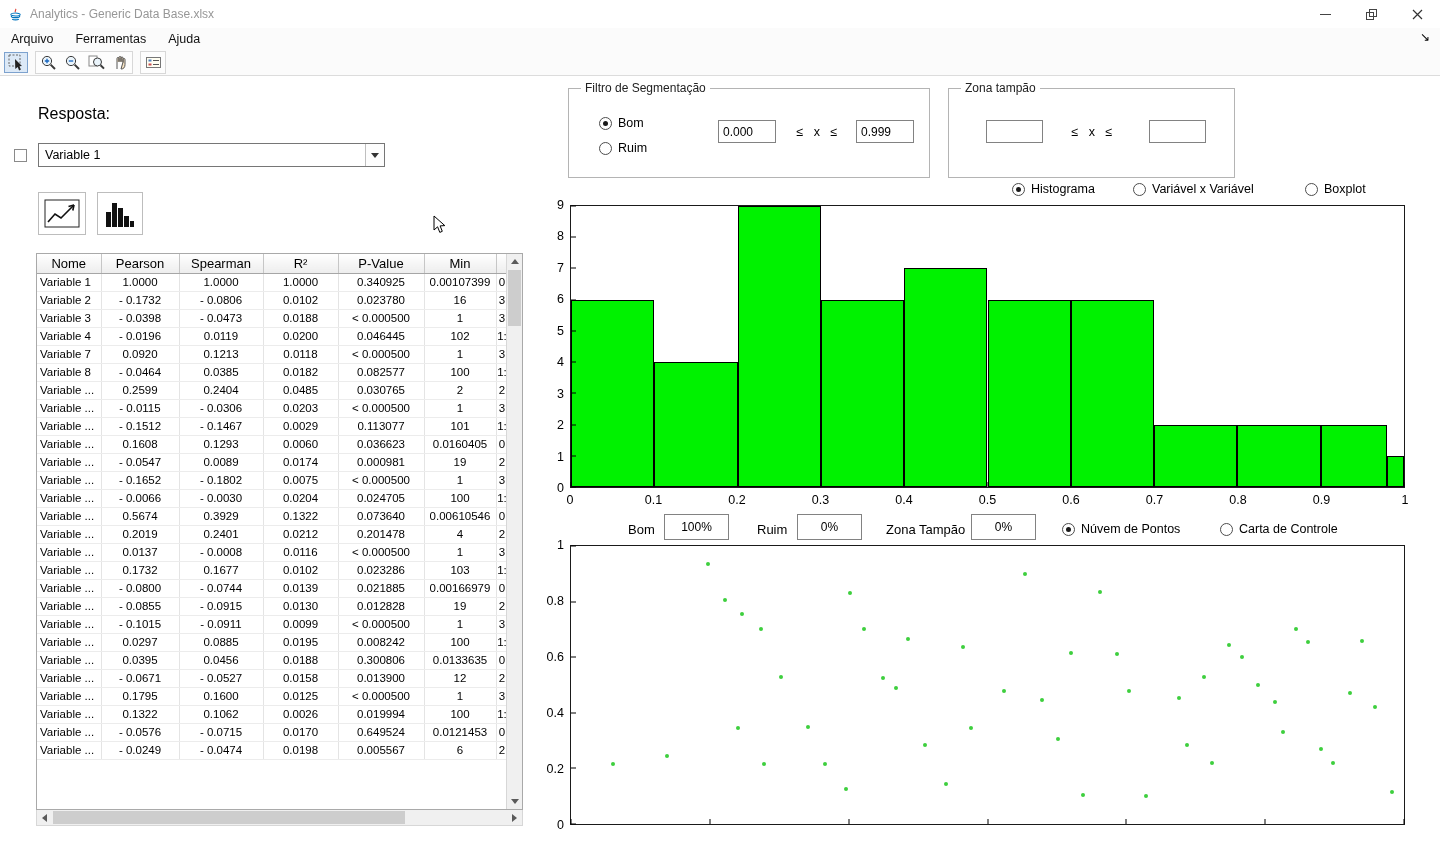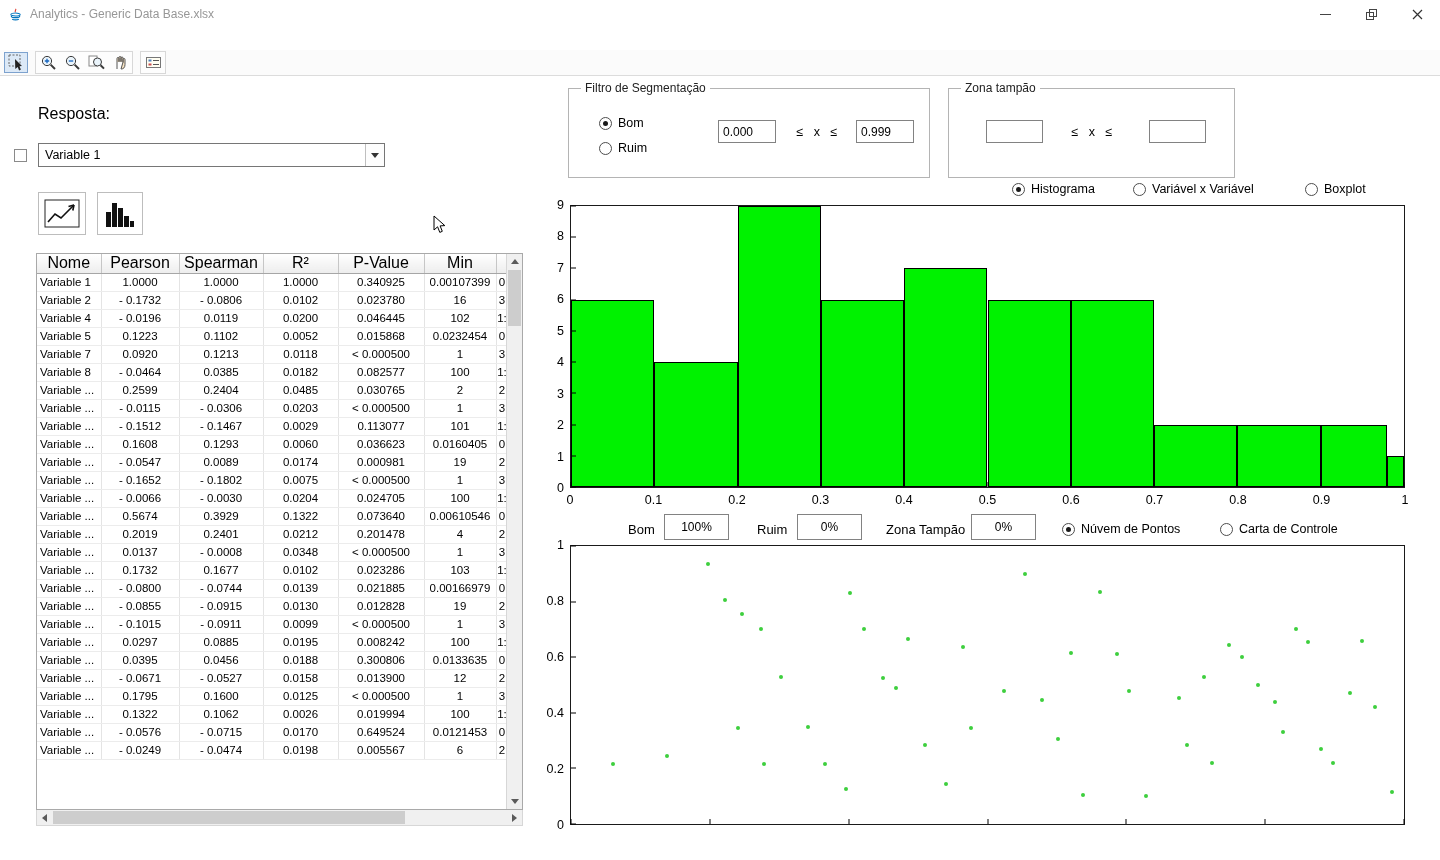--- a/index.html
+++ b/index.html
@@ -31,21 +31,21 @@
   .combo-arrow-box{width:19px;height:22px;border-left:1px solid #bfbfbf;display:flex;align-items:center;justify-content:center;background:#fdfdfd;}
   .combo-arrow{width:0;height:0;border-left:4px solid transparent;border-right:4px solid transparent;border-top:5px solid #333;}
 
   .icon-btn{position:absolute;width:48px;height:43px;background:#fff;border:1px solid #bdbdbd;display:flex;align-items:center;justify-content:center;}
   .icon-btn.line{left:38px;top:192px;}
   .icon-btn.bar{left:97px;top:192px;width:46px;}
 
   
   .table-wrap{position:absolute;left:36px;top:253px;width:487px;height:557px;border:1px solid #a9a9a9;background:#fff;overflow:hidden;}
   table.stats{border-collapse:collapse;table-layout:fixed;width:471px;}
-  table.stats th{height:19px;font-size:16px;font-weight:normal;background:linear-gradient(#ffffff,#ededed);border-right:1px solid #c6c6c6;border-bottom:1px solid #a6a6a6;overflow:hidden;white-space:nowrap;}
+  table.stats th{height:19px;font-size:13px;font-weight:normal;background:linear-gradient(#ffffff,#ededed);border-right:1px solid #c6c6c6;border-bottom:1px solid #a6a6a6;overflow:hidden;white-space:nowrap;}
   table.stats td{height:18px;font-size:11.5px;border-right:1px solid #e4e4e4;border-bottom:1px solid #ececec;text-align:center;overflow:hidden;white-space:nowrap;}
   table.stats td.c0{text-align:left;padding-left:3px;}
   .c0{width:64px;}.c1{width:78px;}.c2{width:84px;}.c3{width:75px;}.c4{width:86px;}.c5{width:72px;}.c6{width:12px;}
 
   .vscroll{position:absolute;right:0;top:0;bottom:0;width:16px;background:#f0f0f0;border-left:1px solid #d7d7d7;}
   .hscroll{position:absolute;left:36px;top:810px;width:487px;height:16px;background:#f0f0f0;border:1px solid #d7d7d7;border-top:none;}
   .scroll-btn{position:absolute;width:15px;height:15px;background:#f0f0f0;display:flex;align-items:center;justify-content:center;}
   .sb-up{top:0;left:0;} .sb-down{bottom:0;left:0;}
   .sb-left{left:0;top:0;} .sb-right{right:0;top:0;}
   .vthumb{position:absolute;left:1px;top:16px;width:13px;height:56px;background:#cdcdcd;}
@@ -128,20 +128,26 @@
           </svg>
       </div>
       <div class="win-btn">
         <svg width="11" height="11" viewBox="0 0 11 11">
             <path d="M1 1 L10 10 M10 1 L1 10" stroke="#333" stroke-width="1.2"></path>
           </svg>
       </div>
     </div>
   </div>
 
+  <div class="menubar">
+    <span class="menu-item">Arquivo</span>
+    <span class="menu-item">Ferramentas</span>
+    <span class="menu-item">Ajuda</span>
+    <span class="dock-arrow">↘</span>
+  </div>
 
   <div class="toolbar">
     <div class="tool-btn selected">
       <svg width="17" height="17" viewBox="0 0 17 17">
         <rect x="1" y="1" width="11" height="11" fill="none" stroke="#666" stroke-dasharray="2,1.5"></rect>
         <path d="M7 5 L14 12 L11.4 12.3 L12.9 15.6 L11.1 16.4 L9.7 13.1 L7.3 14.9 Z" fill="#222"></path>
       </svg>
     </div>
     <div class="tool-group">
       <div class="tool-btn">
@@ -236,38 +242,38 @@
           <tr>
             <td class="c0">Variable 2</td>
             <td class="c1">- 0.1732</td>
             <td class="c2">- 0.0806</td>
             <td class="c3">0.0102</td>
             <td class="c4">0.023780</td>
             <td class="c5">16</td>
             <td class="c6">3</td>
           </tr>
           <tr>
+            <td class="c0">Variable 3</td>
+            <td class="c1">- 0.0398</td>
+            <td class="c2">- 0.0473</td>
+            <td class="c3">0.0188</td>
+            <td class="c4">&lt; 0.000500</td>
+            <td class="c5">1</td>
+            <td class="c6">3</td>
+          </tr>
+          <tr>
             <td class="c0">Variable 4</td>
             <td class="c1">- 0.0196</td>
             <td class="c2">0.0119</td>
             <td class="c3">0.0200</td>
             <td class="c4">0.046445</td>
             <td class="c5">102</td>
             <td class="c6">1:</td>
           </tr>
           <tr>
-            <td class="c0">Variable 5</td>
-            <td class="c1">0.1223</td>
-            <td class="c2">0.1102</td>
-            <td class="c3">0.0052</td>
-            <td class="c4">0.015868</td>
-            <td class="c5">0.0232454</td>
-            <td class="c6">0</td>
-          </tr>
-          <tr>
             <td class="c0">Variable 7</td>
             <td class="c1">0.0920</td>
             <td class="c2">0.1213</td>
             <td class="c3">0.0118</td>
             <td class="c4">&lt; 0.000500</td>
             <td class="c5">1</td>
             <td class="c6">3</td>
           </tr>
           <tr>
             <td class="c0">Variable 8</td>
@@ -356,21 +362,21 @@
             <td class="c2">0.2401</td>
             <td class="c3">0.0212</td>
             <td class="c4">0.201478</td>
             <td class="c5">4</td>
             <td class="c6">2</td>
           </tr>
           <tr>
             <td class="c0">Variable ...</td>
             <td class="c1">0.0137</td>
             <td class="c2">- 0.0008</td>
-            <td class="c3">0.0348</td>
+            <td class="c3">0.0116</td>
             <td class="c4">&lt; 0.000500</td>
             <td class="c5">1</td>
             <td class="c6">3</td>
           </tr>
           <tr>
             <td class="c0">Variable ...</td>
             <td class="c1">0.1732</td>
             <td class="c2">0.1677</td>
             <td class="c3">0.0102</td>
             <td class="c4">0.023286</td>

